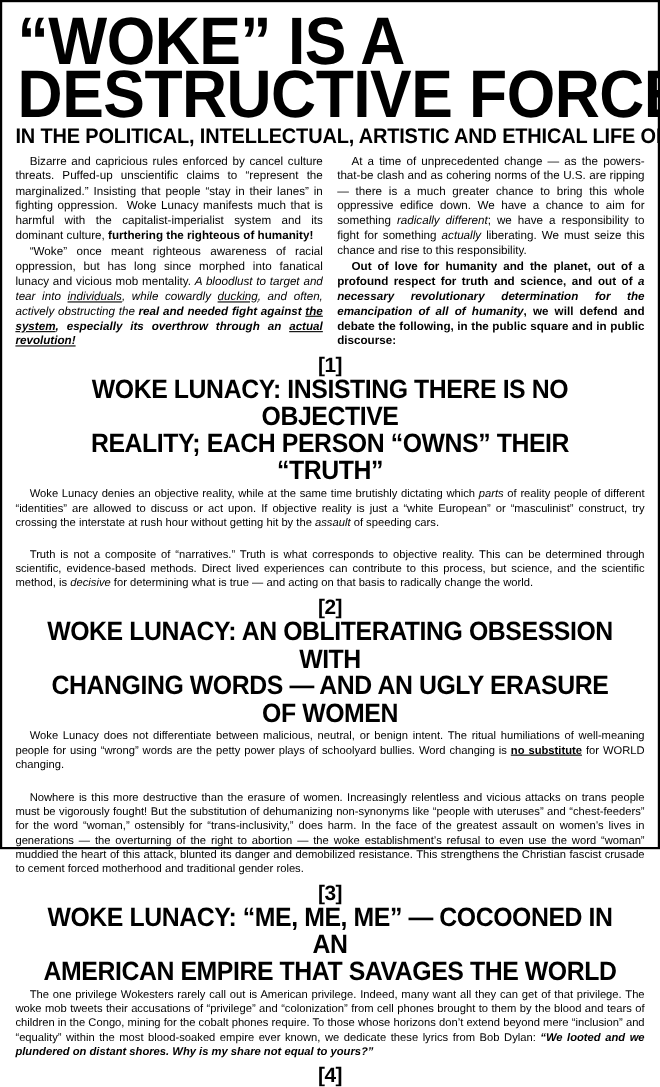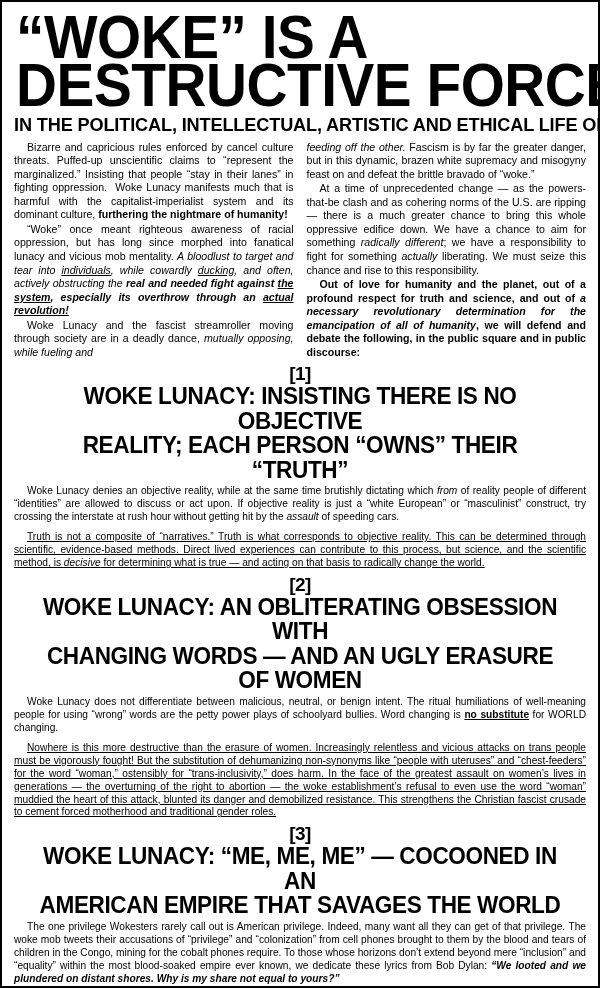--- a/index.html
+++ b/index.html
@@ -10,21 +10,21 @@
   }
   body {
     width: 600px;
     height: 988px;
     font-family: "Liberation Sans", sans-serif;
     color: #000000;
     overflow: hidden;
   }
   .page {
     width: 600px;
-    height: 988px;
+    height: 772px;
     border: 2px solid #000;
     padding: 8px 12px 6px 12px;
     background: #fff;
     position: relative;
   }
 
   
   .masthead {
     text-align: left;
     line-height: 0.84;
@@ -92,21 +92,21 @@
   }
   .sec-body {
     font-size: 10.2px;
     line-height: 1.27;
     text-align: justify;
   }
   .sec-body p {
     margin: 0;
     text-indent: 13px;
   }
-  .sec-body p + p { margin-top: 7px; text-decoration: underline; }
+  .sec-body p + p { margin-top: 17px; }
 
   i { font-style: italic; }
   b { font-weight: 700; }
   u { text-decoration: underline; }
   .bi { font-weight: 700; font-style: italic; }
   .biu { font-weight: 700; text-decoration: underline; }
 </style>
 </head>
 <body>
 
@@ -114,41 +114,39 @@
 
   <div class="masthead">
     <div class="head-line head-1">“WOKE” IS A</div>
     <div class="head-line head-2">DESTRUCTIVE FORCE</div>
     <div class="subhead">IN THE POLITICAL, INTELLECTUAL, ARTISTIC AND ETHICAL LIFE OF SOCIETY.</div>
   </div>
 
   <div class="intro">
 
     <div class="col">
-      <p>Bizarre and capricious rules enforced by cancel culture threats. Puffed-up unscientific claims to “represent the marginalized.” Insisting that people “stay in their lanes” in fighting oppression. &nbsp;Woke Lunacy manifests much that is harmful with the capitalist-imperialist system and its dominant culture, <b>furthering the nightmare of humanity!</b></p>
+      <p>Bizarre and capricious rules enforced by cancel culture threats. Puffed-up unscientific claims to “represent the marginalized.” Insisting that people “stay in their lanes” in fighting oppression. &nbsp;Woke Lunacy manifests much that is harmful with the capitalist-imperialist system and its dominant culture, <b>furthering the righteous of humanity!</b></p>
       <p>“Woke” once meant righteous awareness of racial oppression, but has long since morphed into fanatical lunacy and vicious mob mentality. <i>A bloodlust to target and tear into <u>individuals</u>, while cowardly <u>ducking</u>, and often, actively obstructing the </i><span class="bi">real and needed fight against <u>the system</u>, especially its overthrow through an <u>actual revolution!</u></span></p>
-      <p>Woke Lunacy and the fascist streamroller moving through society are in a deadly dance, <i>mutually opposing, while fueling and</i></p>
     </div>
 
     <div class="col">
-      <p style="text-indent:0"><i>feeding off the other.</i> Fascism is by far the greater danger, but in this dynamic, brazen white supremacy and misogyny feast on and defeat the brittle bravado of “woke.”</p>
       <p>At a time of unprecedented change — as the powers-that-be clash and as cohering norms of the U.S. are ripping — there is a much greater chance to bring this whole oppressive edifice down. We have a chance to aim for something <i>radically different</i>; we have a responsibility to fight for something <i>actually</i> liberating. We must seize this chance and rise to this responsibility.</p>
       <p><b>Out of love for humanity and the planet, out of a profound respect for truth and science, and out of <i>a necessary revolutionary determination for the emancipation of all of humanity</i>, we will defend and debate the following, in the public square and in public discourse:</b></p>
     </div>
 
   </div>
 
   <div class="section">
     <div class="sec-num">[1]</div>
     <div class="sec-title">
       <div>WOKE LUNACY: INSISTING THERE IS NO OBJECTIVE</div>
       <div>REALITY; EACH PERSON “OWNS” THEIR “TRUTH”</div>
     </div>
     <div class="sec-body">
-      <p>Woke Lunacy denies an objective reality, while at the same time brutishly dictating which <i>from</i> of reality people of different “identities” are allowed to discuss or act upon. If objective reality is just a “white European” or “masculinist” construct, try crossing the interstate at rush hour without getting hit by the <i>assault</i> of speeding cars.</p>
+      <p>Woke Lunacy denies an objective reality, while at the same time brutishly dictating which <i>parts</i> of reality people of different “identities” are allowed to discuss or act upon. If objective reality is just a “white European” or “masculinist” construct, try crossing the interstate at rush hour without getting hit by the <i>assault</i> of speeding cars.</p>
       <p>Truth is not a composite of “narratives.” Truth is what corresponds to objective reality. This can be determined through scientific, evidence-based methods. Direct lived experiences can contribute to this process, but science, and the scientific method, is <i>decisive</i> for determining what is true — and acting on that basis to radically change the world.</p>
     </div>
   </div>
 
   <div class="section">
     <div class="sec-num">[2]</div>
     <div class="sec-title">
       <div>WOKE LUNACY: AN OBLITERATING OBSESSION WITH</div>
       <div>CHANGING WORDS — AND AN UGLY ERASURE OF WOMEN</div>
     </div>

